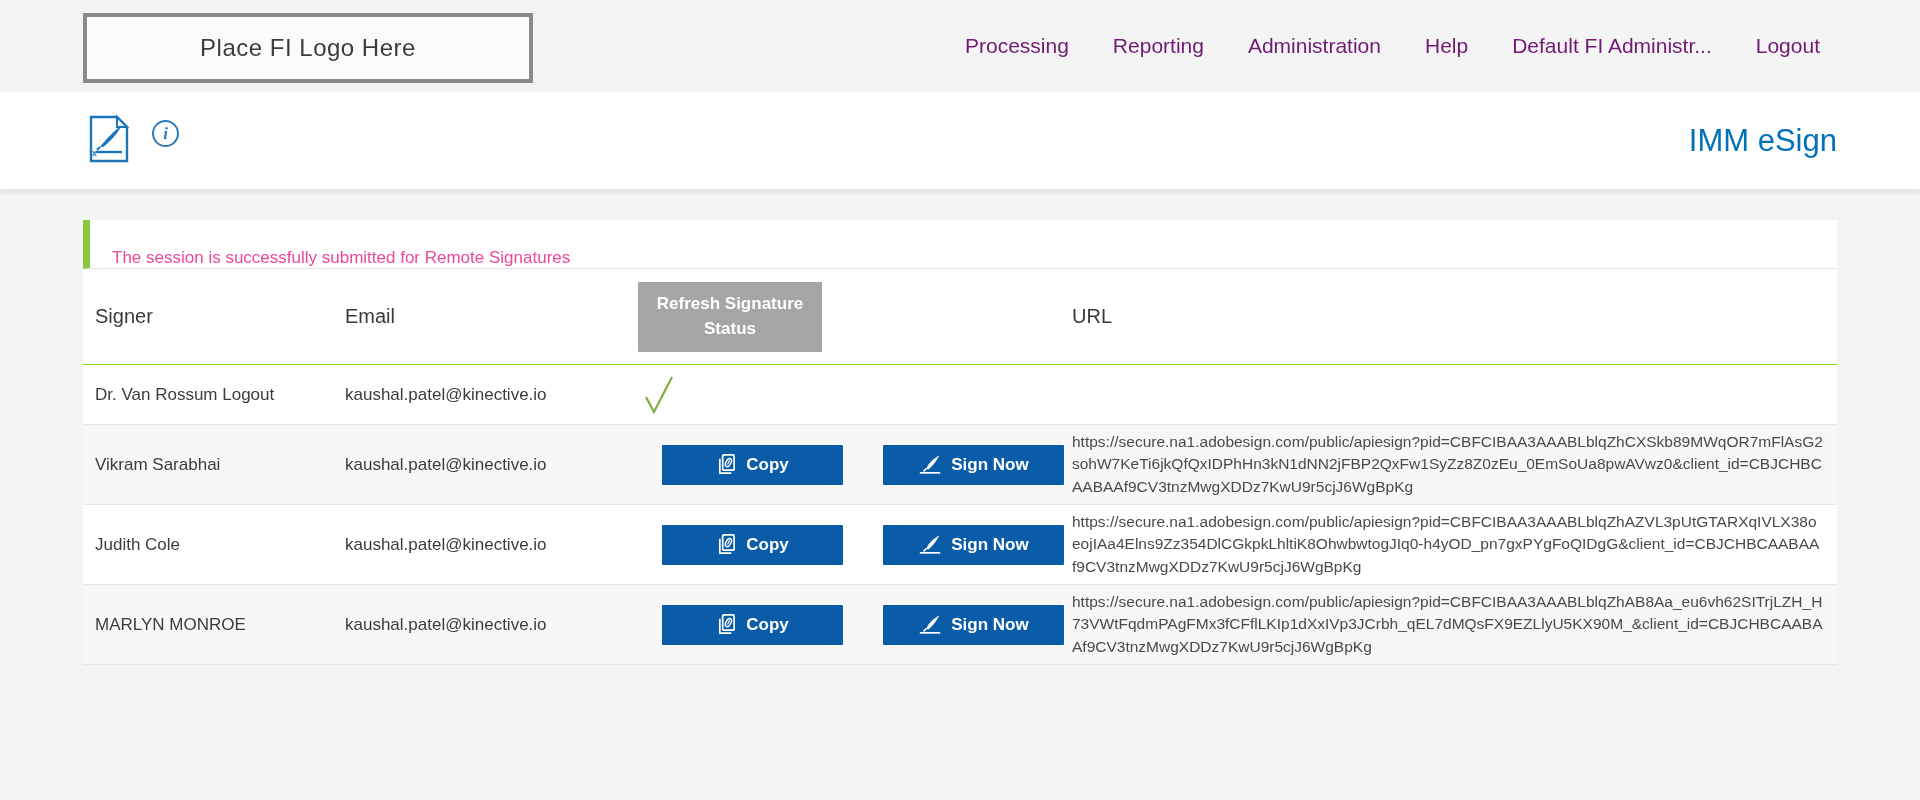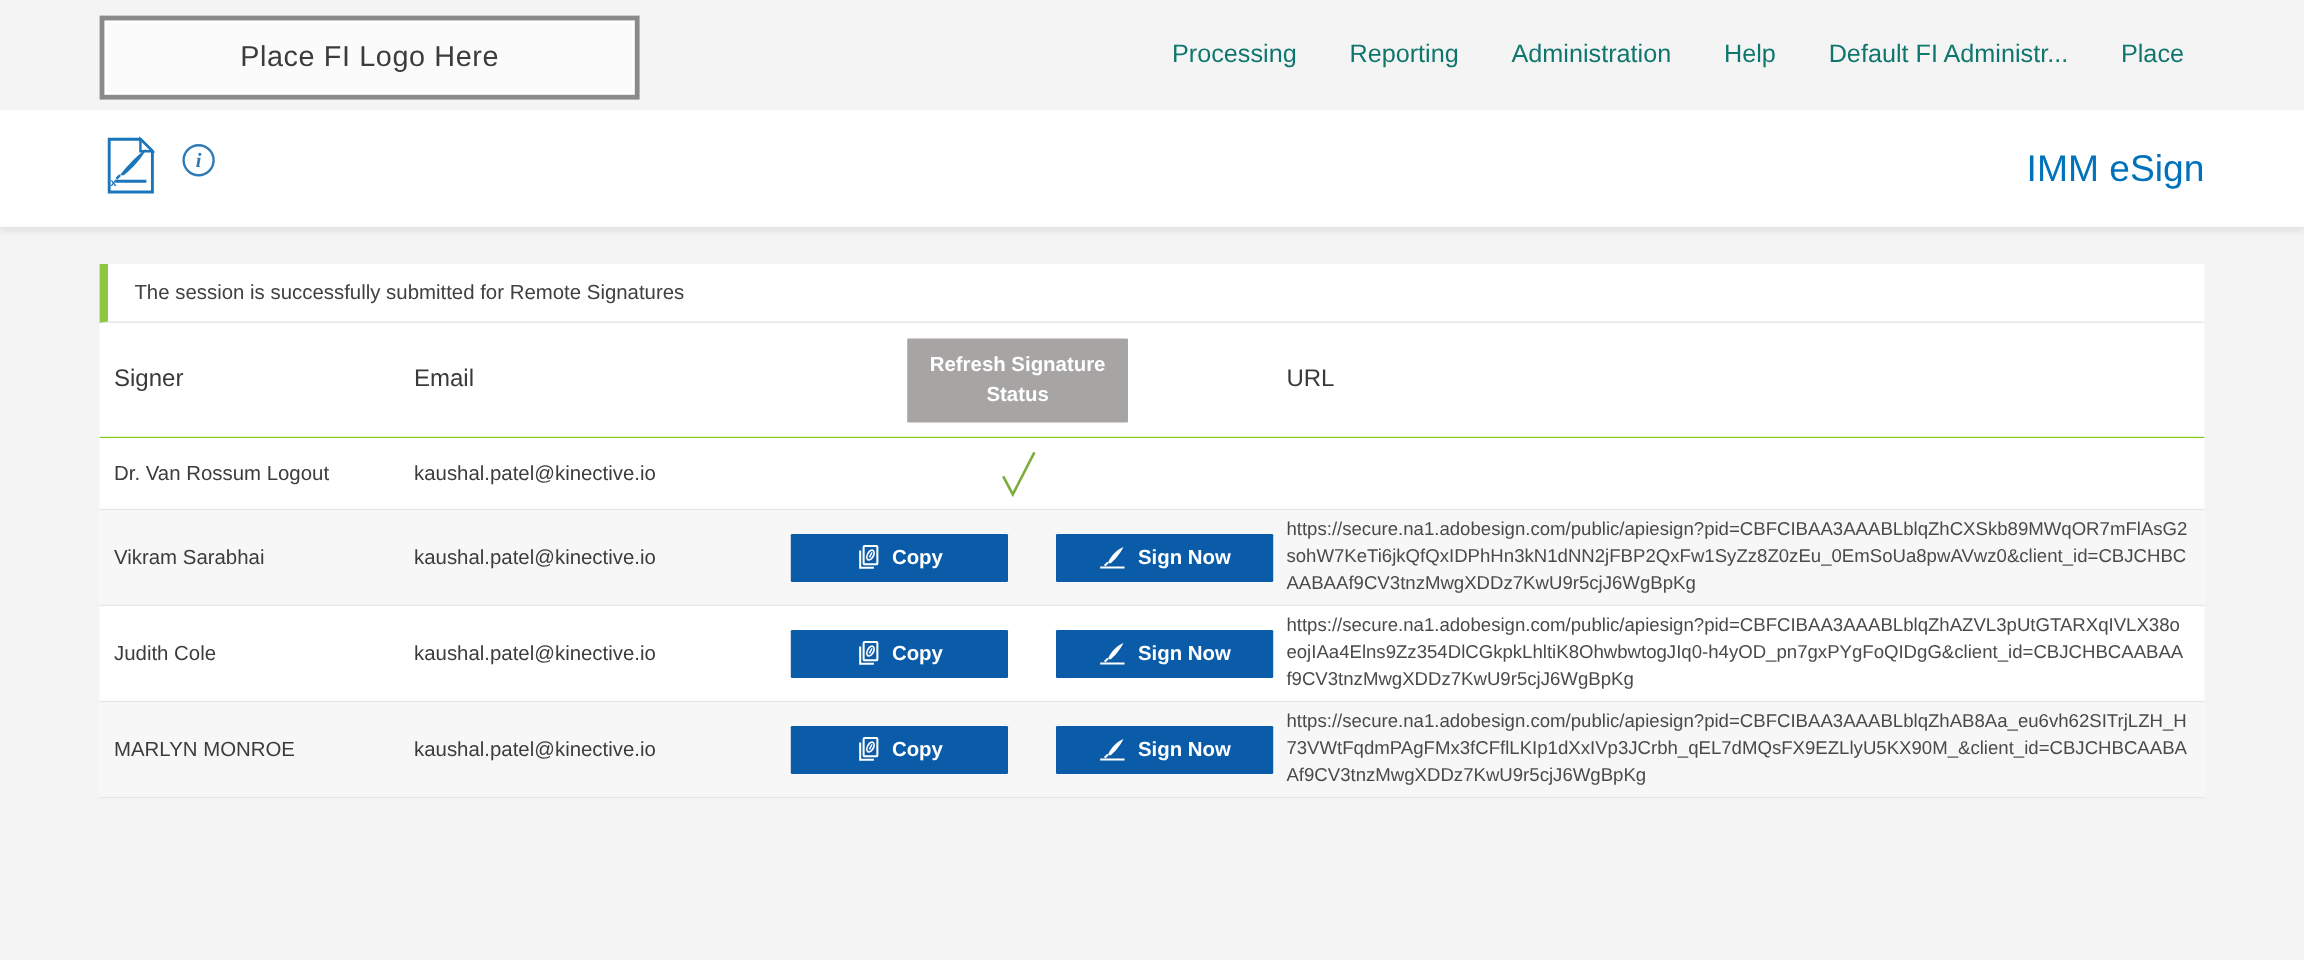--- a/index.html
+++ b/index.html
@@ -7,49 +7,49 @@
     background:#f4f4f4; font-family:"Liberation Sans", sans-serif; color:#3c3c3c; }
 
   
   .topbar { height:92px; background:#f4f4f4; position:relative; }
   .logo-box { position:absolute; left:83px; top:13px; width:450px; height:70px;
     background:#fbfbfb; border:4px solid #8a8a8a; box-shadow: inset 0 0 0 2px #ffffff;
     display:flex; align-items:center; justify-content:center;
     font-size:24px; color:#3c3c3c; letter-spacing:0.5px; }
   .nav { position:absolute; right:100px; top:0; height:92px; display:flex;
     align-items:center; gap:44px; }
-  .nav-item { font-size:21px; color:#0f766e; cursor:pointer; white-space:nowrap; }
+  .nav-item { font-size:21px; color:#701a75; cursor:pointer; white-space:nowrap; }
 
   
   .pageheader { height:98px; background:#ffffff; position:relative;
     border-bottom:1px solid #e5e5e5; box-shadow:0 3px 5px rgba(0,0,0,0.07);
     display:flex; align-items:center; }
   .ph-left { display:flex; align-items:center; margin-left:88px; gap:18px; }
   .ph-title { font-size:27px; color:#4a5a6c; letter-spacing:0.3px; }
   .info-badge { width:27px; height:27px; border:2px solid #2e7bb5; border-radius:50%;
     color:#2e7bb5; display:flex; align-items:center; justify-content:center;
     font-family:"Liberation Serif", serif; font-style:italic; font-weight:bold;
     font-size:17px; margin-left:4px; margin-top:-14px; cursor:pointer; }
   .brand { margin-left:auto; margin-right:83px; font-size:31px; color:#0072bc; }
 
   
   .panel { margin:30px 83px 0 83px; background:#ffffff; }
   .banner { height:49px; border-left:7px solid #8dc63f; border-bottom:1px solid #e2e2e2;
-    display:flex; align-items:center; padding-left:22px;
-    font-size:17px; color:#404040; }
+    display:flex; align-items:flex-end; padding-left:22px;
+    font-size:17px; color:#ec4899; }
 
   
   .thead { display:flex; align-items:center; height:96px;
     border-bottom:1px solid #84cc16; }
   .trow { display:flex; align-items:center; border-bottom:1px solid #e6e6e6; }
   .trow.stripe { background:#f7f7f7; }
   .cell { flex:none; }
   .c-signer { width:262px; padding-left:12px; font-size:17px; }
   .c-email  { width:293px; font-size:17px; }
-  .c-action { width:420px; display:flex; align-items:center; justify-content:center; }
+  .c-action { width:420px; display:flex; align-items:center; }
   .c-url { flex:1 1 auto; font-size:15.5px; color:#4a4a4a; 
     word-break:break-all; line-height:1.45; padding:8px 14px; }
   .th { font-size:20px; color:#3a3a3a; }
   .c-url.th-url { font-size:20px; color:#3a3a3a; word-break:normal; }
 
   .refresh-btn { width:184px; height:70px; background:#a7a4a4; color:#ffffff;
     border:none; font-family:inherit; font-size:17px; font-weight:bold;
     line-height:1.45; cursor:pointer; border-radius:1px; }
 
   .btn-group { display:flex; gap:40px;padding-left:24px; }
@@ -70,21 +70,21 @@
 <div class="topbar">
   <div class="logo-box">
     <span>Place FI Logo Here</span>
   </div>
   <div class="nav">
     <span class="nav-item">Processing</span>
     <span class="nav-item">Reporting</span>
     <span class="nav-item">Administration</span>
     <span class="nav-item">Help</span>
     <span class="nav-item">Default FI Administr...</span>
-    <span class="nav-item">Place</span>
+    <span class="nav-item">Logout</span>
   </div>
 </div>
 
 <div class="pageheader">
   <div class="ph-left">
     <span>
       <svg width="42" height="50" viewBox="0 0 42 50" fill="none">
         <path d="M3 3 h26 l10 10 v34 h-36 z" stroke="#1b75bb" stroke-width="2.4" fill="#ffffff"></path>
         <path d="M29 3 l10 10 h-10 z" stroke="#1b75bb" stroke-width="2" fill="#ffffff"></path>
         <path d="M12 33 C18 25 27 16 34 11 C30 19 22 28 15 33 Z" fill="#1b75bb"></path>

